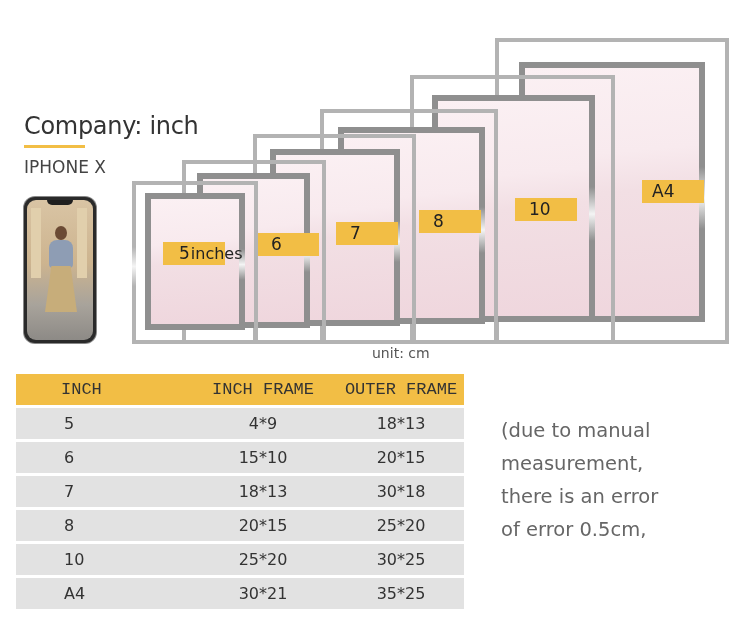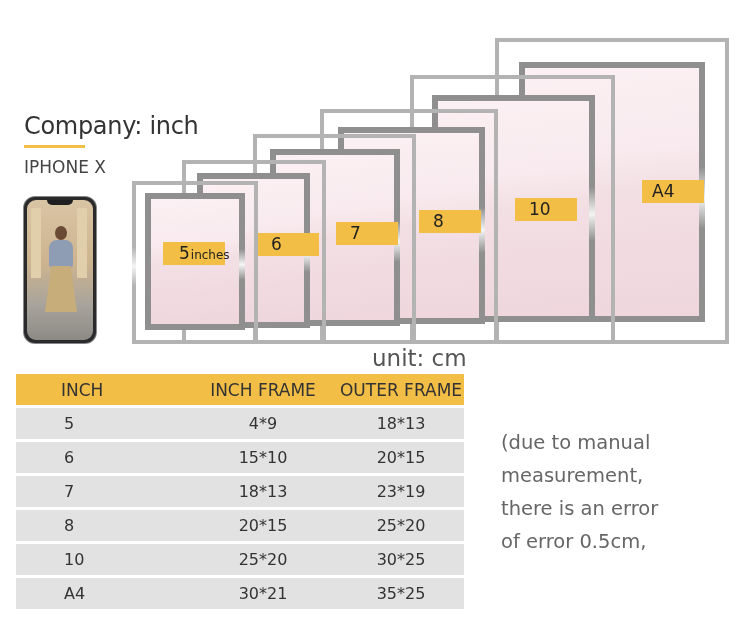--- a/index.html
+++ b/index.html
@@ -33,38 +33,38 @@
   .frame { position: absolute; box-sizing: border-box; }
   .frame.outer { border: 4px solid #b3b3b3; background: transparent; }
   .frame.inner { border: 6px solid #8f8f8f;
      background: linear-gradient(175deg, #fbf0f3 0%, #f8eaee 35%, #f2dfe4 50%, #efd6dd 100%); }
   .frame.inner::after { content: ""; position: absolute; right: -6px; top: 40%; width: 6px; height: 25%;
      background: linear-gradient(180deg, #8f8f8f, #f4f4f4, #8f8f8f); }
   .frame.outer::after { content: ""; position: absolute; left: -4px; top: 40%; width: 4px; height: 25%;
      background: linear-gradient(180deg, #b3b3b3, #f4f4f4, #b3b3b3); }
   .size-tag { position: absolute; background: #f2be45; color: #222; font-size: 17px;
      height: 23px; line-height: 23px; box-sizing: border-box; padding-left: 14px; white-space: nowrap; }
-  .size-tag .unit-small { font-size: 12px; margin-left: 1px; }
+  .size-tag .unit-small { font-size: 16px; margin-left: 1px; }
 
-  .unit-note { position: absolute; left: 372px; top: 345px; font-size: 23px; color: #555; }
+  .unit-note { position: absolute; left: 372px; top: 345px; font-size: 14px; color: #555; }
 
   
   .size-table { position: absolute; left: 16px; top: 371px; width: 448px; border-collapse: separate;
      border-spacing: 0 3px; }
   .size-table th { background: #f2be45; height: 31px; font-weight: normal; font-size: 17px; color: #333;
-     padding: 0; }
+     padding: 0; font-family: Liberation Mono, monospace; }
   .size-table td { background: #e2e2e2; height: 31px; font-size: 16px; color: #333; padding: 0;
      text-align: center; }
   .size-table .c1 { width: 124px; text-align: left; padding-left: 48px; }
   .size-table .c2 { width: 150px; text-align: center; }
   .size-table .c3 { text-align: center; }
   .size-table thead tr th { border-bottom: 0; }
 
   .note { position: absolute; left: 501px; top: 414px; font-size: 19.5px; line-height: 33px;
-     color: #666; width: 240px; margin-top: 12px; }
+     color: #666; width: 240px; }
   .note div { white-space: nowrap; }
 </style>
 </head>
 <body>
 
 <div class="title">Company: inch</div>
 <div class="title-underline"></div>
 <div class="subtitle">IPHONE X</div>
 
 <div class="phone">
@@ -124,21 +124,21 @@
       <td class="c3">18*13</td>
     </tr>
     <tr>
       <td class="c1">6</td>
       <td class="c2">15*10</td>
       <td class="c3">20*15</td>
     </tr>
     <tr>
       <td class="c1">7</td>
       <td class="c2">18*13</td>
-      <td class="c3">23*19</td>
+      <td class="c3">30*18</td>
     </tr>
     <tr>
       <td class="c1">8</td>
       <td class="c2">20*15</td>
       <td class="c3">25*20</td>
     </tr>
     <tr>
       <td class="c1">10</td>
       <td class="c2">25*20</td>
       <td class="c3">30*25</td>

